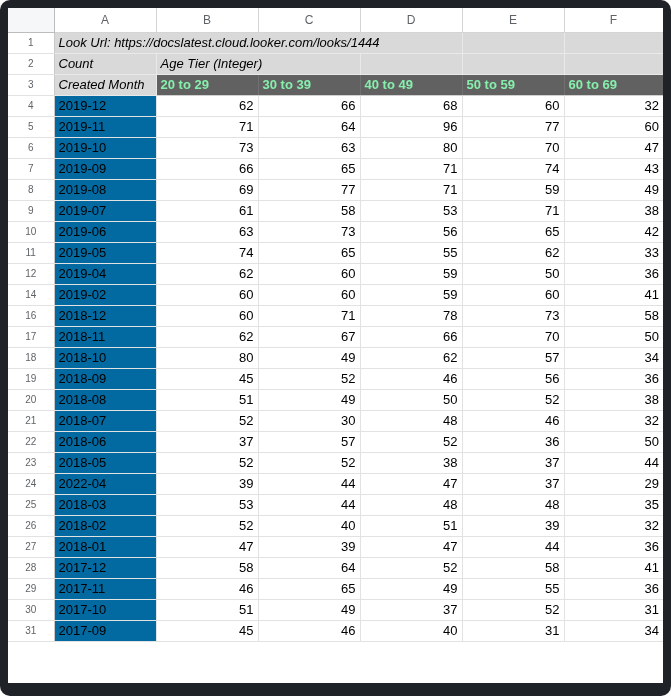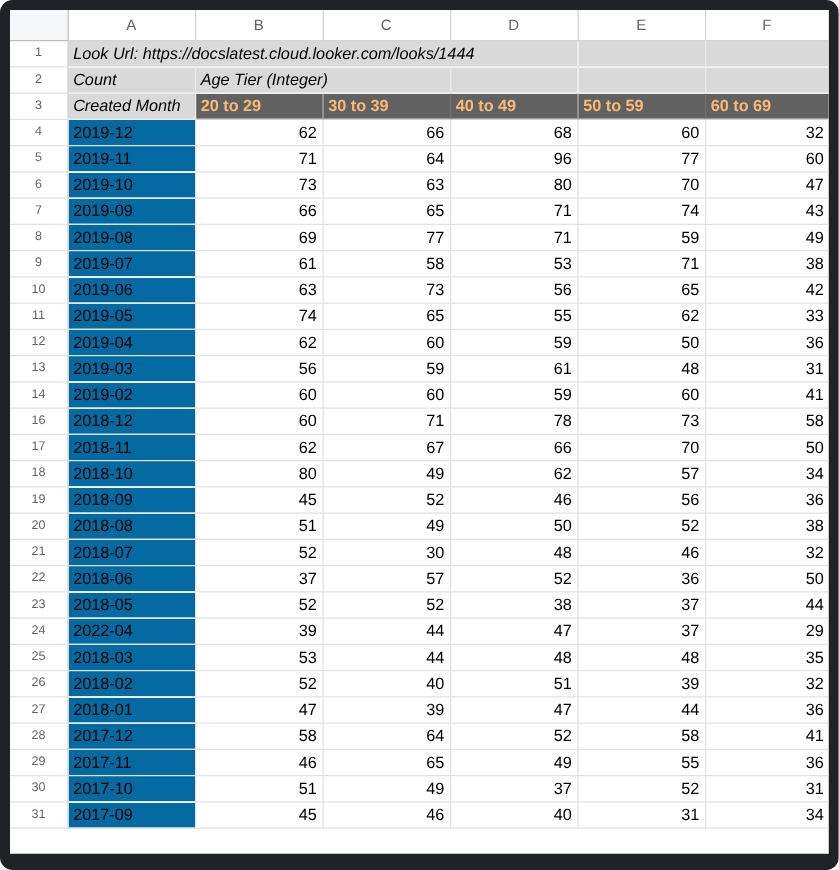--- a/index.html
+++ b/index.html
@@ -67,21 +67,21 @@
     overflow: hidden;
     vertical-align: middle;
   }
   td.band {
     background: #d9d9d9;
     border-color: #e9e9e9;
   }
   td.italic { font-style: italic; }
   td.pivot {
     background: #616161;
-    color: #fdba74;
+    color: #86efac;
     font-weight: 700;
     border-color: #707070;
     border-bottom-color: #d0d0d0;
     text-align: left;
   }
   td.monthcol {
     background: #0369a1;
     text-align: left;
   }
   td.num { text-align: right; }
@@ -212,29 +212,20 @@
           <tr>
             <th class="rownum">12</th>
             <td class="monthcol">2019-04</td>
             <td class="num">62</td>
             <td class="num">60</td>
             <td class="num">59</td>
             <td class="num">50</td>
             <td class="num">36</td>
           </tr>
           <tr>
-            <th class="rownum">13</th>
-            <td class="monthcol">2019-03</td>
-            <td class="num">56</td>
-            <td class="num">59</td>
-            <td class="num">61</td>
-            <td class="num">48</td>
-            <td class="num">31</td>
-          </tr>
-          <tr>
             <th class="rownum">14</th>
             <td class="monthcol">2019-02</td>
             <td class="num">60</td>
             <td class="num">60</td>
             <td class="num">59</td>
             <td class="num">60</td>
             <td class="num">41</td>
           </tr>
           <tr>
             <th class="rownum">16</th>

